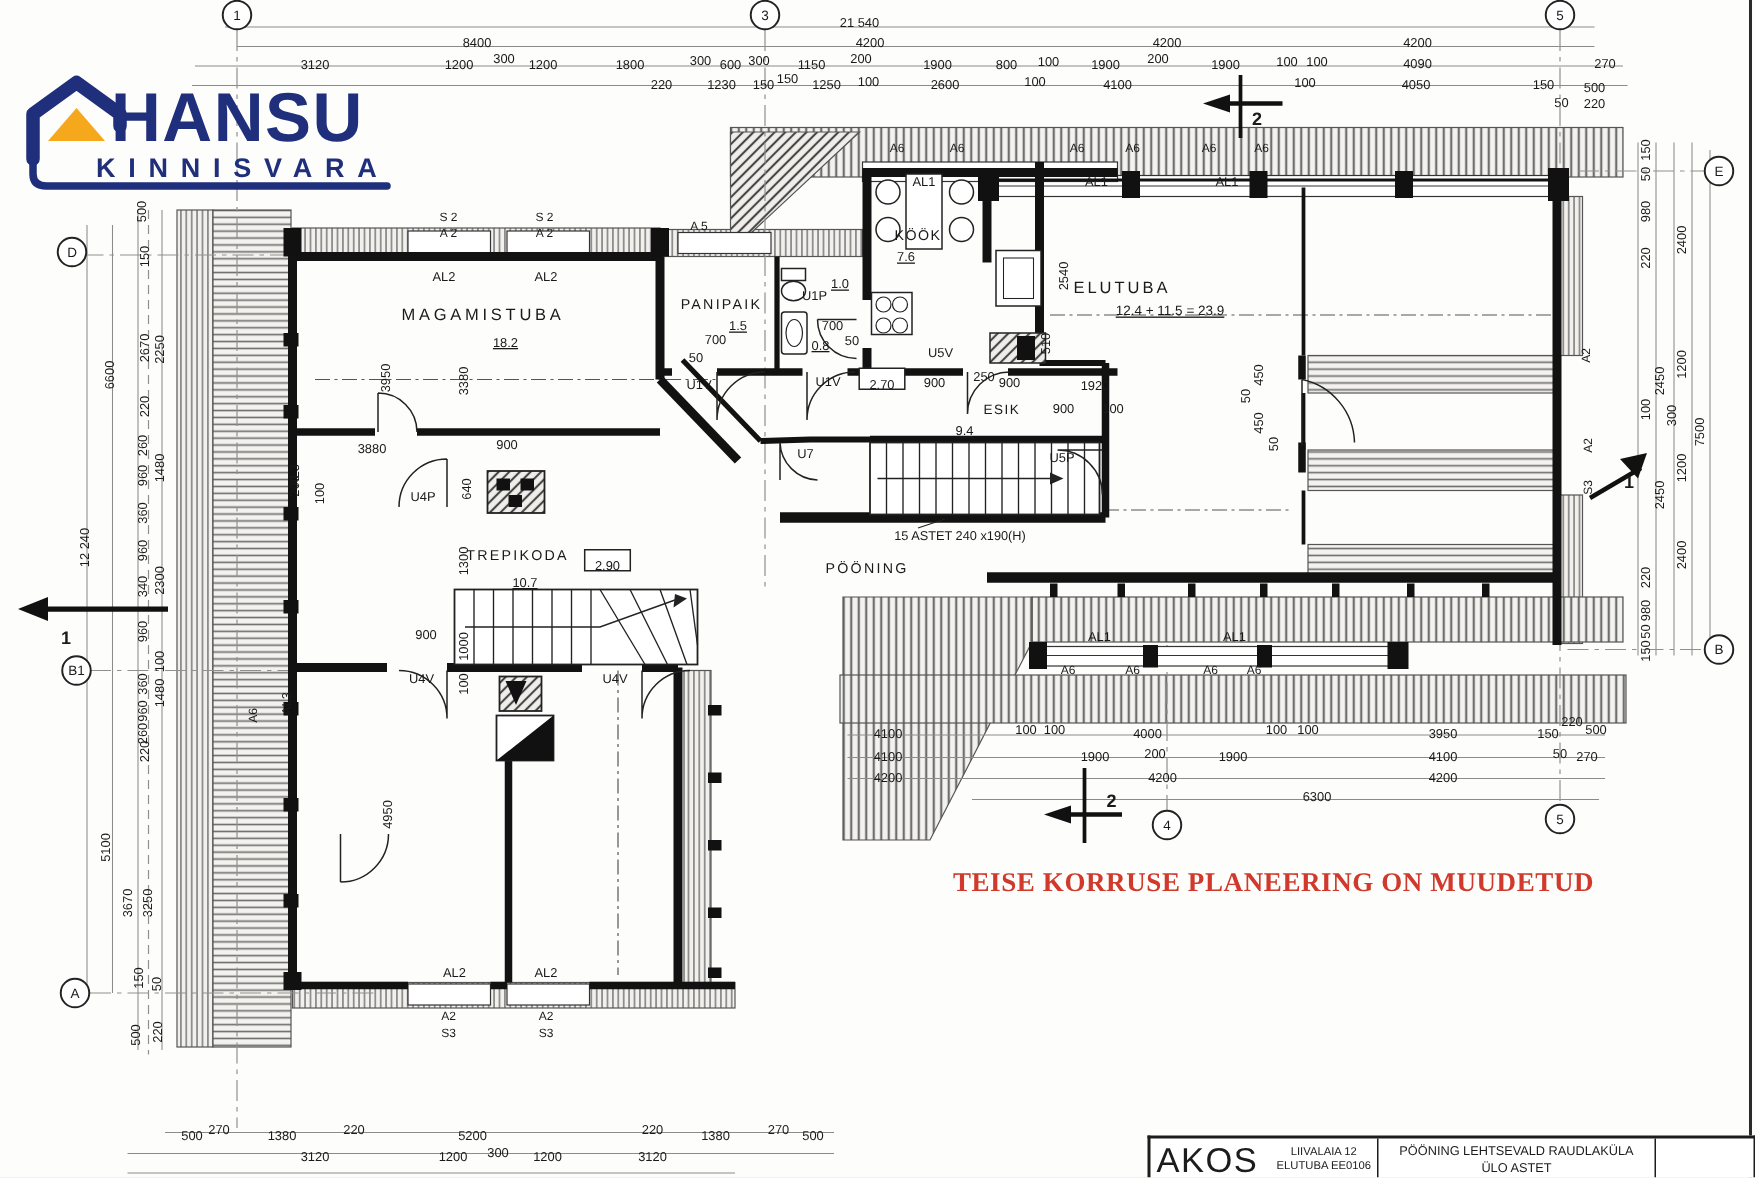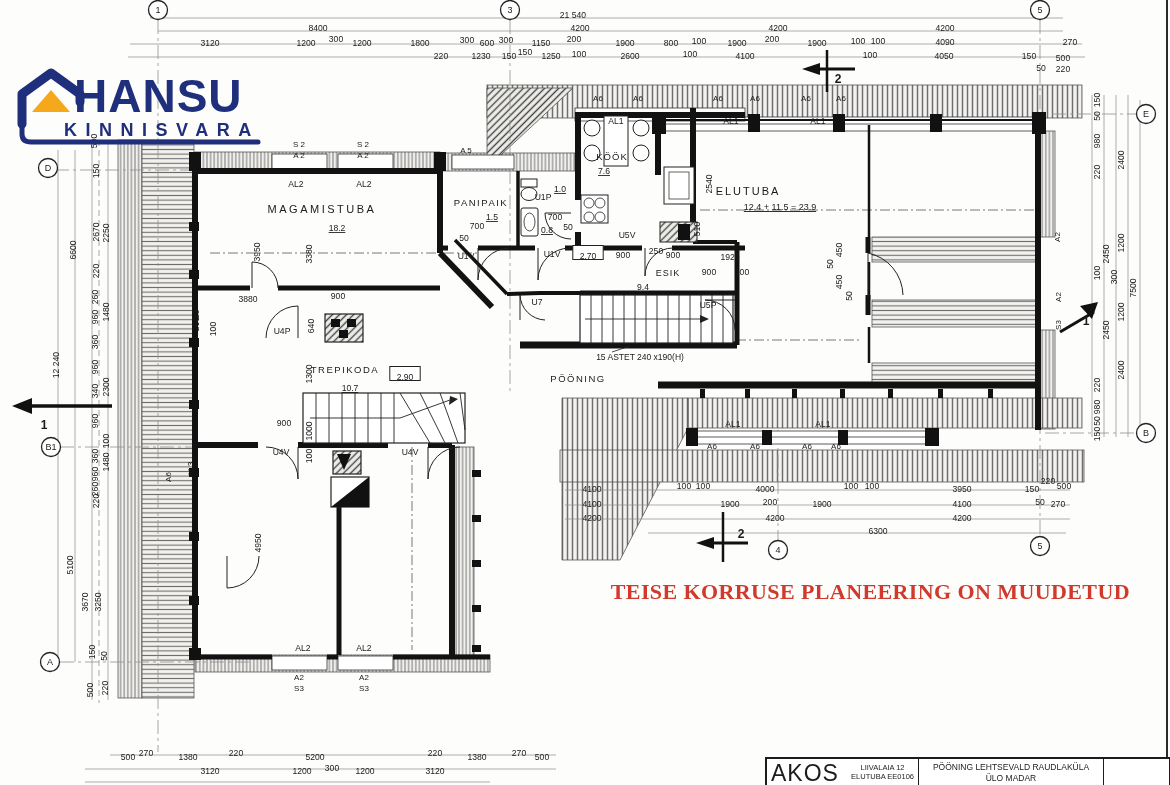--- a/index.html
+++ b/index.html
@@ -1,22 +1,22 @@
 <!DOCTYPE html>
 <html><head>
 <meta charset="utf-8">
 <style>
   html,body{margin:0;padding:0;background:#e8e8e8;}
   .canvas{position:relative;width:1170px;height:785px;background:#fdfdfb;overflow:hidden;
           font-family:"Liberation Sans",sans-serif;}
   #plan-svg{position:absolute;left:0;top:0;}
   #plan-svg text{fill:#1a1a1a;font-family:"Liberation Sans",sans-serif;}
-  .logo{position:absolute;left:10px;top:68px;width:258px;height:84px;}
-  .disclaimer{position:absolute;left:568px;top:577px;width:562px;text-align:right;
-              font-family:"Liberation Serif",serif;font-weight:bold;font-size:22px;
+  .logo{position:absolute;left:10px;top:50px;width:258px;height:84px;}
+  .disclaimer{position:absolute;left:568px;top:577px;width:562px;text-align:center;
+              font-family:"Liberation Serif",serif;font-weight:bold;font-size:18px;
               line-height:1.32;letter-spacing:.4px;}
   .titleblock{position:absolute;left:765px;top:757px;width:402px;height:28px;
               border:2px solid #1c1c1c;border-bottom:none;display:flex;background:#fff;
               font-family:"Liberation Sans",sans-serif;color:#1c1c1c;}
   .tb-cell{display:flex;align-items:center;justify-content:center;overflow:hidden;}
   .tb-c1{width:143px;border-right:1.5px solid #1c1c1c;justify-content:space-between;padding:0 4px;}
   .tb-company{font-size:23px;letter-spacing:1px;font-weight:normal;}
   .tb-addr{font-size:7.5px;line-height:1.15;text-align:center;}
   .tb-c2{width:184px;border-right:1.5px solid #1c1c1c;flex-direction:column;font-size:8.5px;line-height:1.25;}
   .tb-c3{flex:1;}
@@ -529,18 +529,18 @@
   <div class="titleblock">
     <div class="tb-cell tb-c1">
       <span class="tb-company">AKOS</span>
       <span class="tb-addr">
         <span>LIIVALAIA 12</span><br>
         <span>ELUTUBA EE0106</span>
       </span>
     </div>
     <div class="tb-cell tb-c2">
       <span>PÖÖNING LEHTSEVALD RAUDLAKÜLA</span>
-      <span>ÜLO MADAR</span>
+      <span>ÜLO ASTET</span>
     </div>
     <div class="tb-cell tb-c3"></div>
   </div>
 
 </div>
 
 </body></html>

